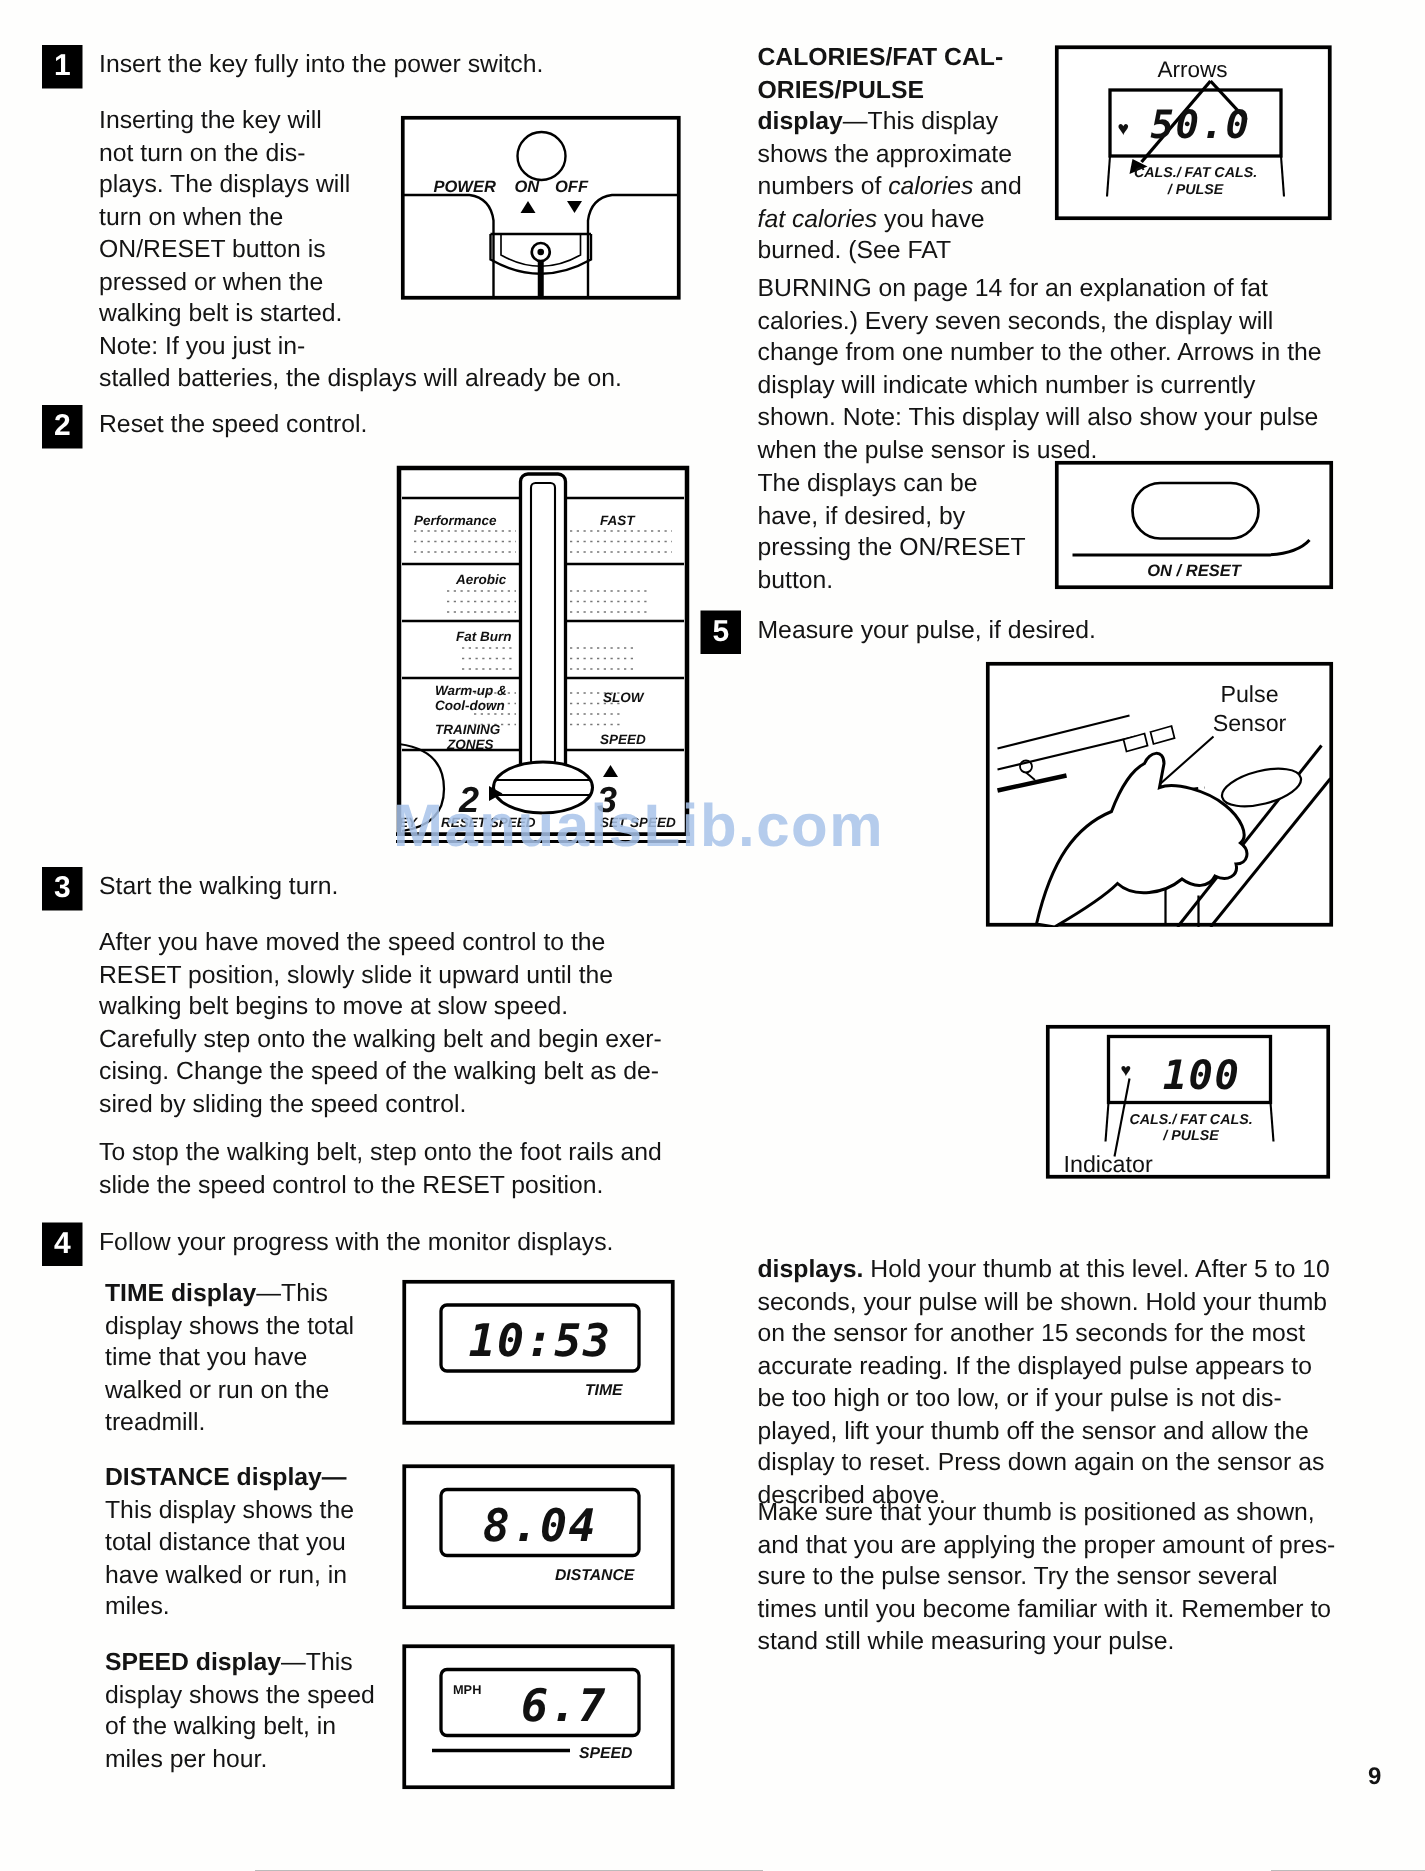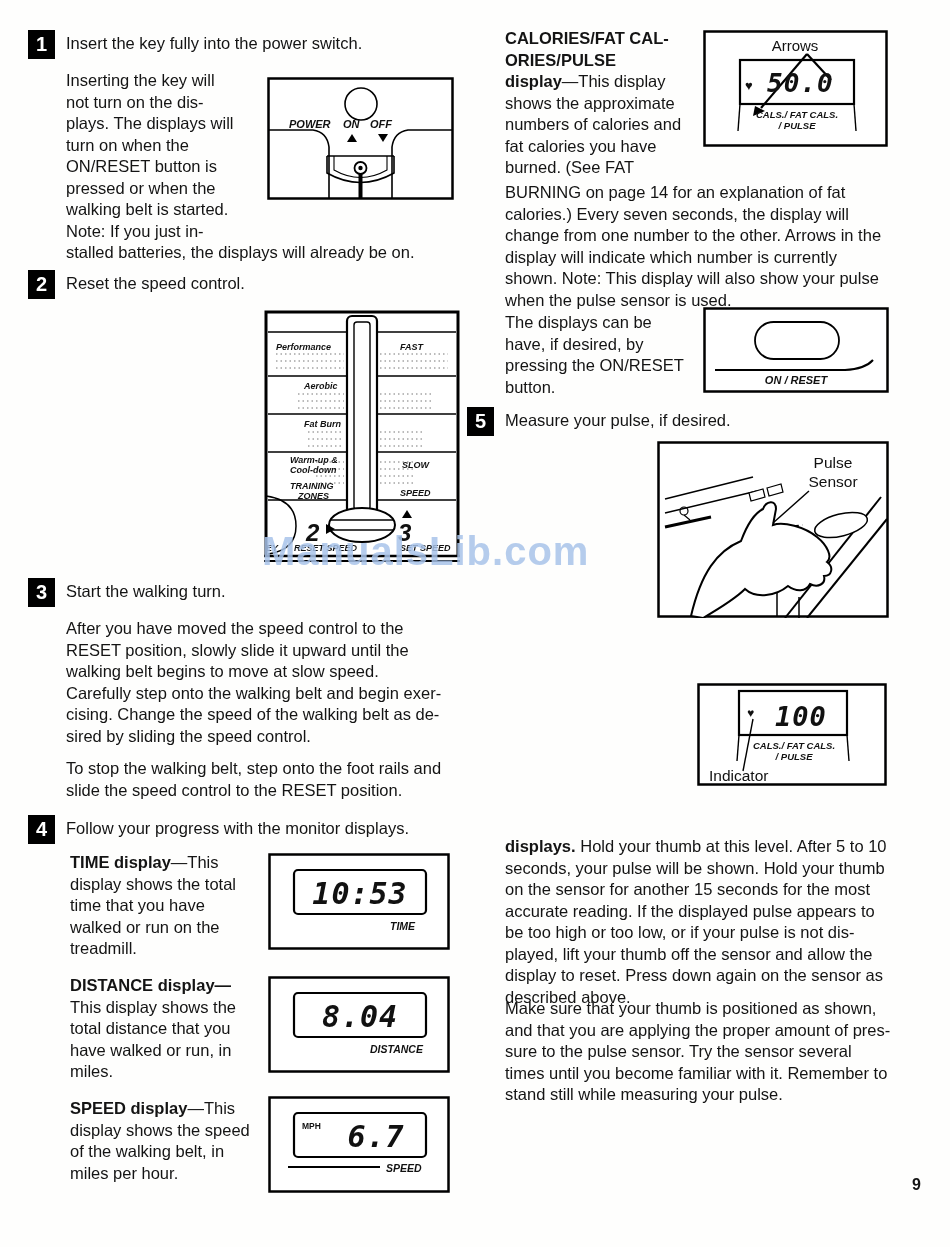--- a/index.html
+++ b/index.html
@@ -1,21 +1,21 @@
 <!DOCTYPE html>
 <html><head>
 <meta charset="utf-8">
 <style>
   html,body{margin:0;padding:0;background:#888}
   .page{position:relative;width:950px;height:1247px;background:#fefefd;overflow:hidden;
         font-family:"Liberation Sans",sans-serif;font-size:16.5px;line-height:21.5px;color:#141414;margin:0 auto}
   .abs{position:absolute}
   .pre{white-space:pre-line}
   .b{font-weight:700}
-  .i{}
+  .i{font-style:italic}
   .sq{width:27px;height:29px;background:#000;color:#fff;display:flex;align-items:center;justify-content:center;
       font-weight:700;font-size:20px}
   .ttl{font-weight:400}
   svg{display:block}
   svg text{font-family:"Liberation Sans",sans-serif;fill:#111}
   .dl{font-style:italic;font-weight:700}
   .lcdv{font-family:"DejaVu Sans Mono",monospace;font-weight:700;font-style:italic;letter-spacing:1px}
   .wm{position:absolute;left:262px;top:541px;font-size:40px;font-weight:700;color:#a9c4ea;opacity:.85;
       letter-spacing:1px;z-index:5;white-space:nowrap}
   .pgnum{font-weight:700;font-size:16px}

